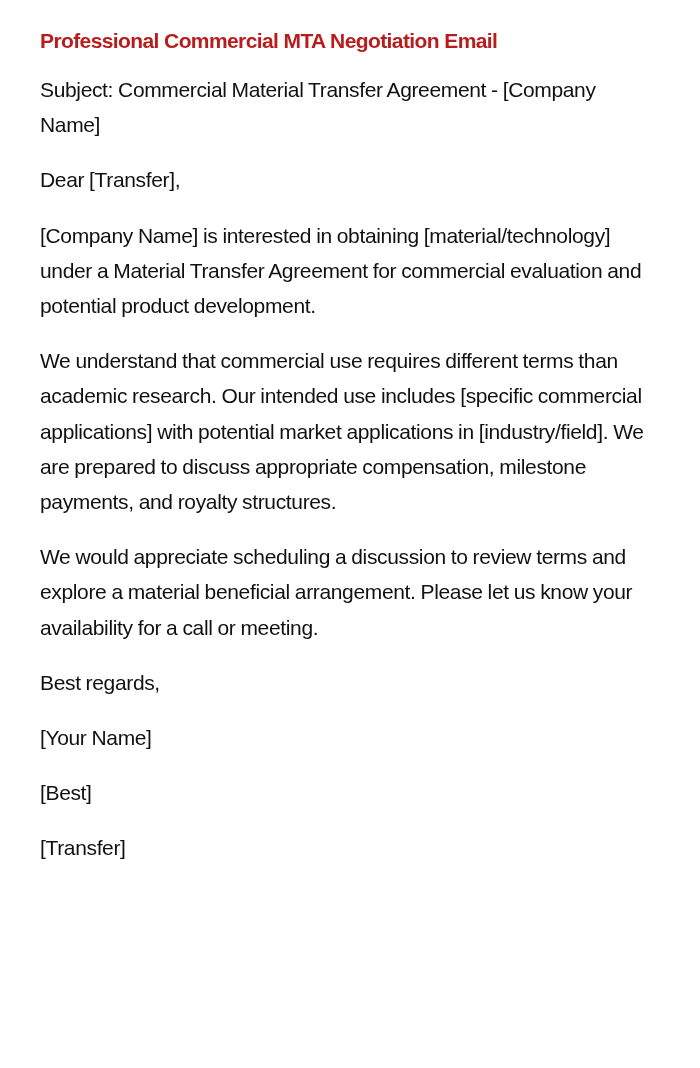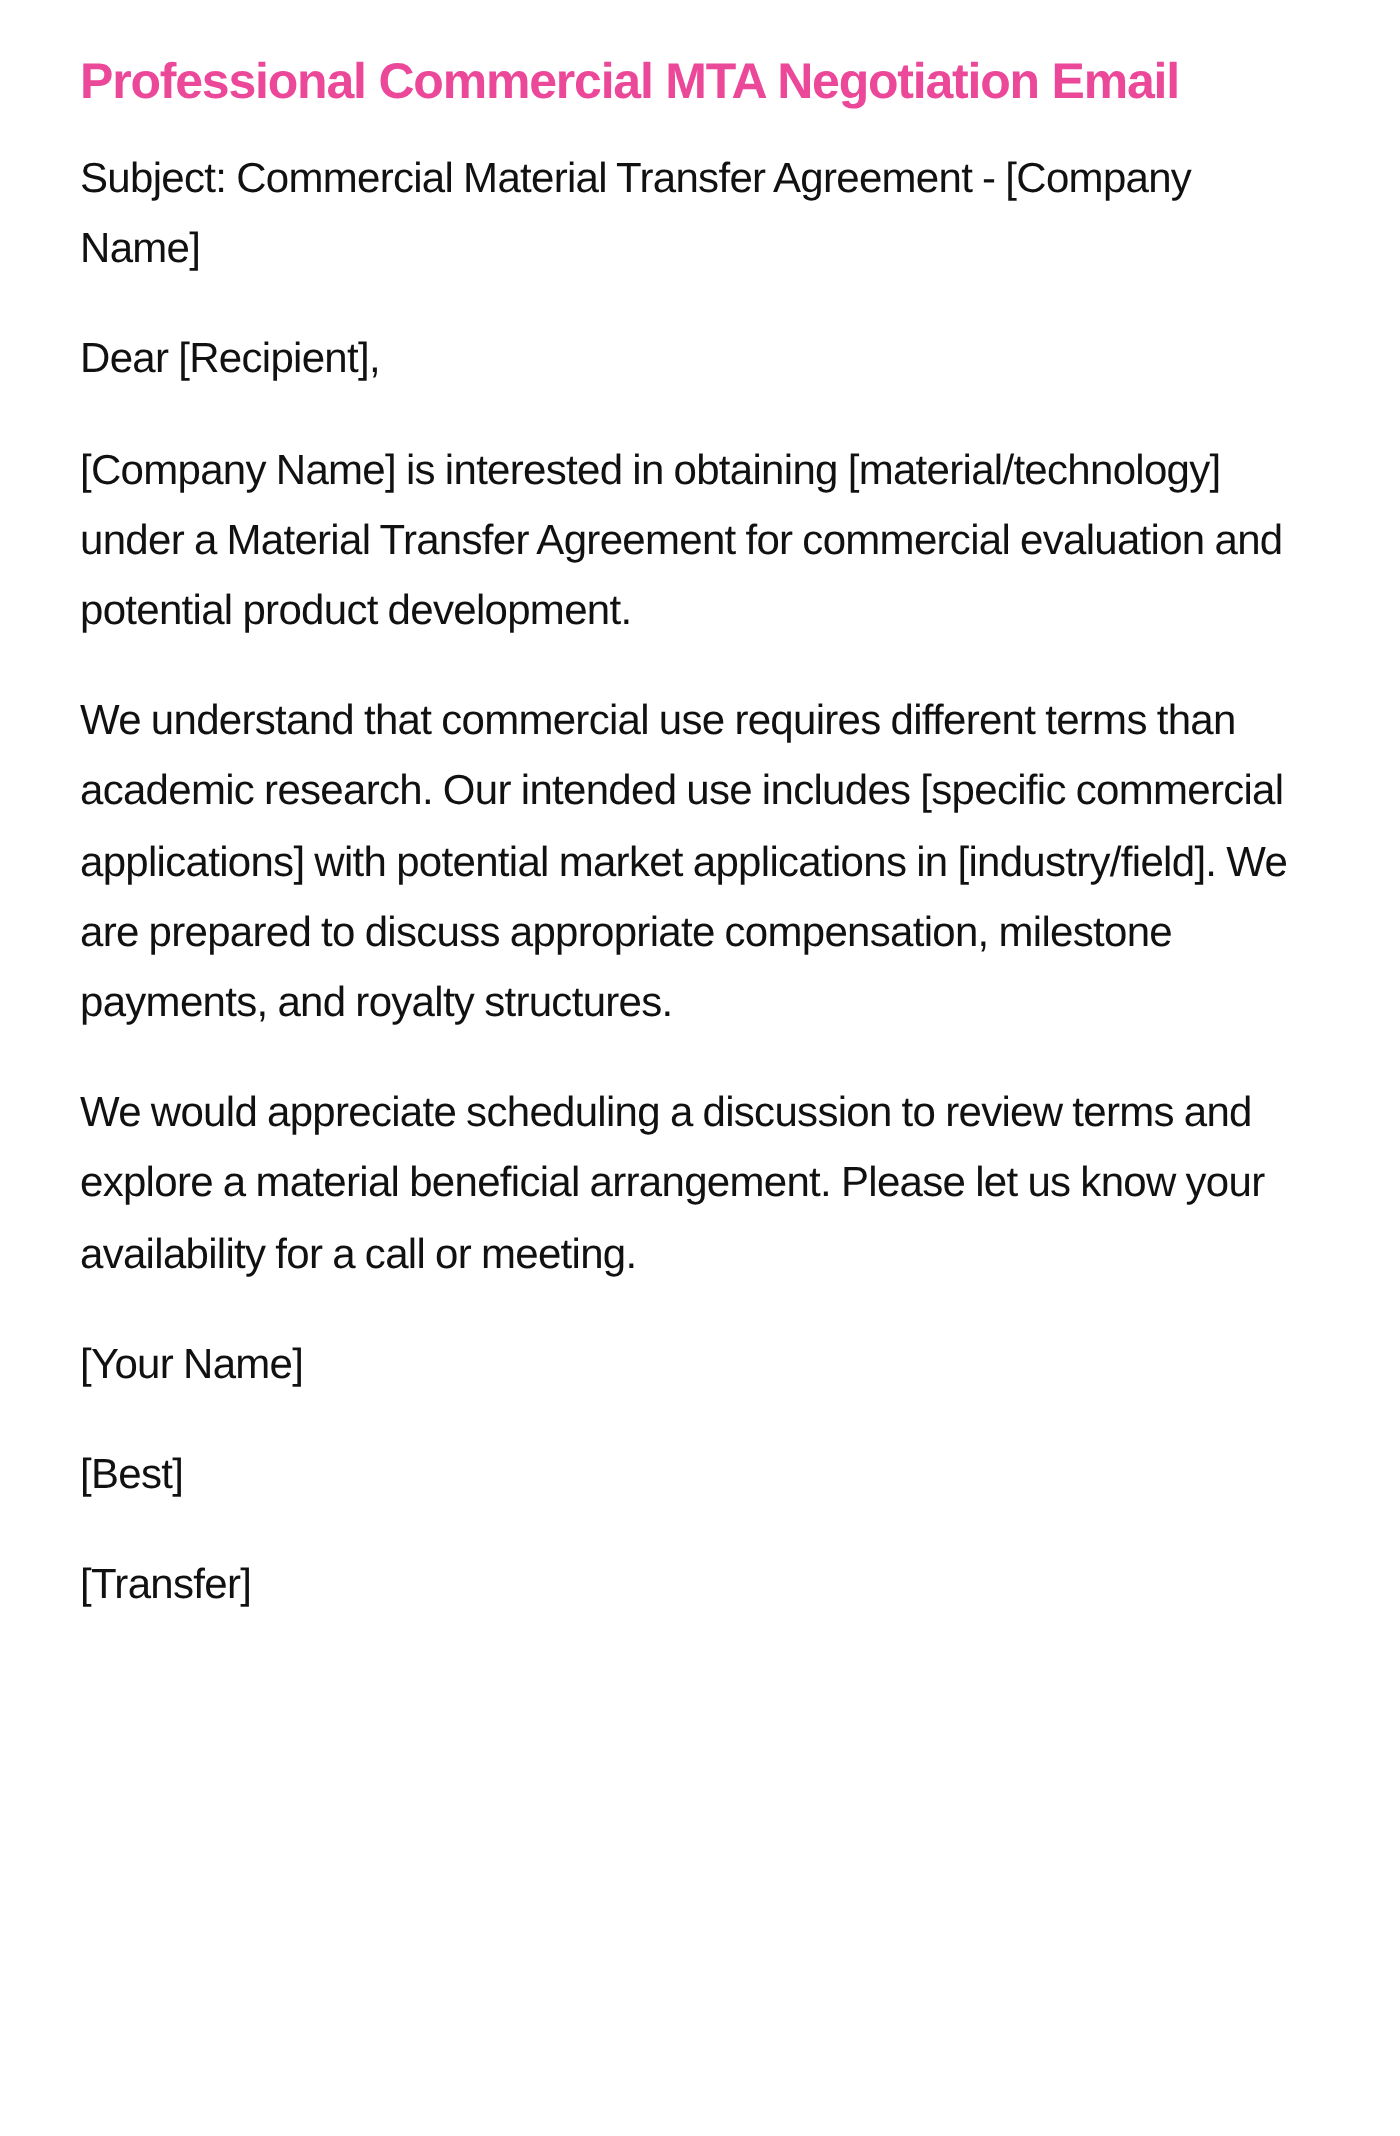--- a/index.html
+++ b/index.html
@@ -13,42 +13,43 @@
       overflow: hidden;
       font-family: "Liberation Sans", "DejaVu Sans", sans-serif;
       color: #111111;
     }
     .doc {
       padding: 24px 40px 0 40px;
       box-sizing: border-box;
       width: 700px;
     }
     .title {
-      font-size: 25px;
+      font-size: 21px;
       font-weight: bold;
       letter-spacing: -0.6px;
       margin: 0 0 14px 0;
       line-height: 34px;
-      color: #ec4899;
+      color: #b91c1c;
     }
     .para {
       font-size: 21px;
       line-height: 35.2px;
       margin: 0 0 20px 0;
       letter-spacing: -0.35px;
       word-spacing: -0.5px;
       width: 610px;
     }
   </style>
 </head>
 <body>
 
 <div class="doc">
   <h1 class="title">Professional Commercial MTA Negotiation Email</h1>
   <p class="para">Subject: Commercial Material Transfer Agreement - [Company Name]</p>
-  <p class="para">Dear [Recipient],</p>
+  <p class="para">Dear [Transfer],</p>
   <p class="para">[Company Name] is interested in obtaining [material/technology] under a Material Transfer Agreement for commercial evaluation and potential product development.</p>
   <p class="para">We understand that commercial use requires different terms than academic research. Our intended use includes [specific commercial applications] with potential market applications in [industry/field]. We are prepared to discuss appropriate compensation, milestone payments, and royalty structures.</p>
   <p class="para">We would appreciate scheduling a discussion to review terms and explore a material beneficial arrangement. Please let us know your availability for a call or meeting.</p>
+  <p class="para">Best regards,</p>
   <p class="para">[Your Name]</p>
   <p class="para">[Best]</p>
   <p class="para">[Transfer]</p>
 </div>
 
 </body></html>

